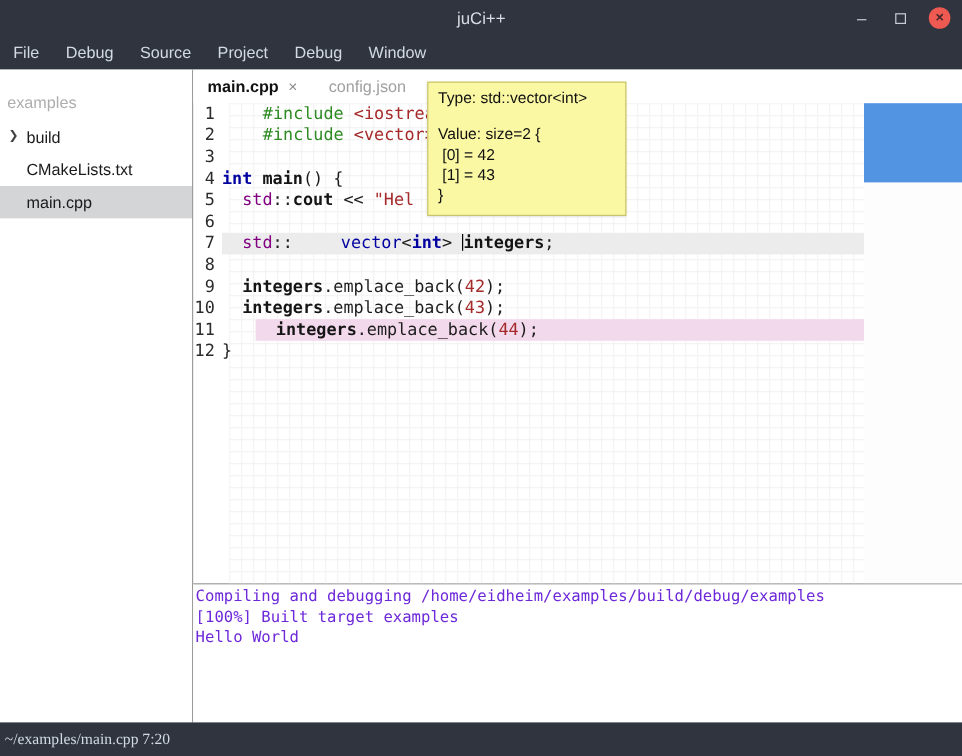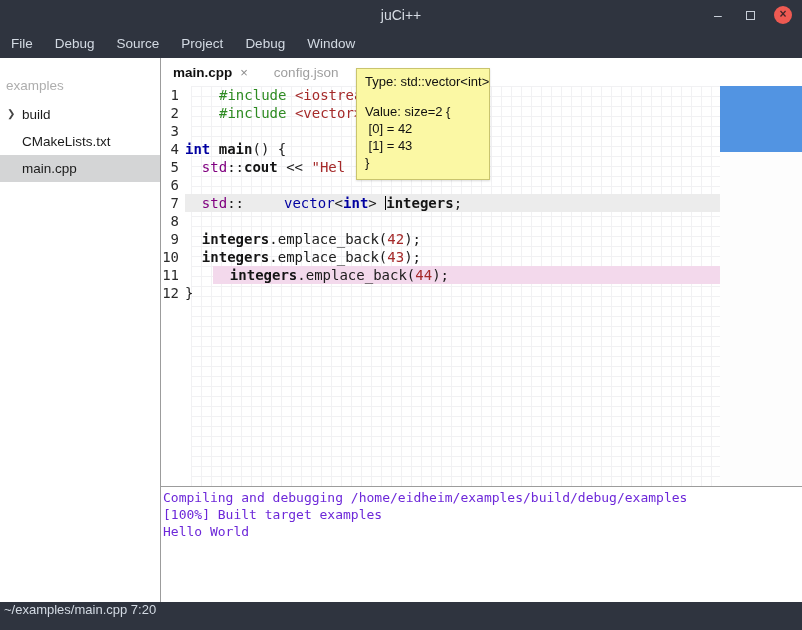--- a/index.html
+++ b/index.html
@@ -61,26 +61,26 @@
   .map { position: absolute; top: 0; right: 0; width: 82px; height: 100%; background: #fdfdfd; }
   .map-thumb { height: 66px; width: 100%; background: var(--scroll_thumb, #5294e2); }
 
   
   .terminal { flex: 1; border-top: 1px solid #9c9c9c; background: #fff; padding: 2px 0 0 2px;
               font-family: "DejaVu Sans Mono", monospace; font-size: 13px; color: #6d28d9; }
   .term-line { height: 17px; line-height: 17px; white-space: pre; }
 
   
   .statusbar { height: 28px; background: var(--statusbar, #2f343f); color: #d3dae3; position: relative;
-               display: flex; font-family: Liberation Sans, sans-serif; font-size: 13px; }
+               display: flex; align-items: center; font-family: Liberation Serif, serif; font-size: 13px; }
   .status-left { margin-left: 4px; position: relative; z-index: 1; }
   .status-center { position: absolute; left: 0; right: 0; text-align: center; }
 
   
-  .tooltip { position: absolute; left: 356px; top: 68px; width: 134px; z-index: 10;
+  .tooltip { position: absolute; left: 356px; top: 68px; width: 166px; z-index: 10;
              background: var(--tooltip_bg, #fbf8a4); border: 1px solid #c9c46e;
              padding: 5px 8px 8px 8px; font-size: 13px; color: #111;
              box-shadow: 0 1px 2px rgba(0,0,0,0.15); }
   .tt-type { margin-bottom: 14px; white-space: pre; }
   .tt-line { height: 17px; line-height: 17px; white-space: pre; }
 </style>
 </head>
 <body>
 
 <div class="titlebar">

